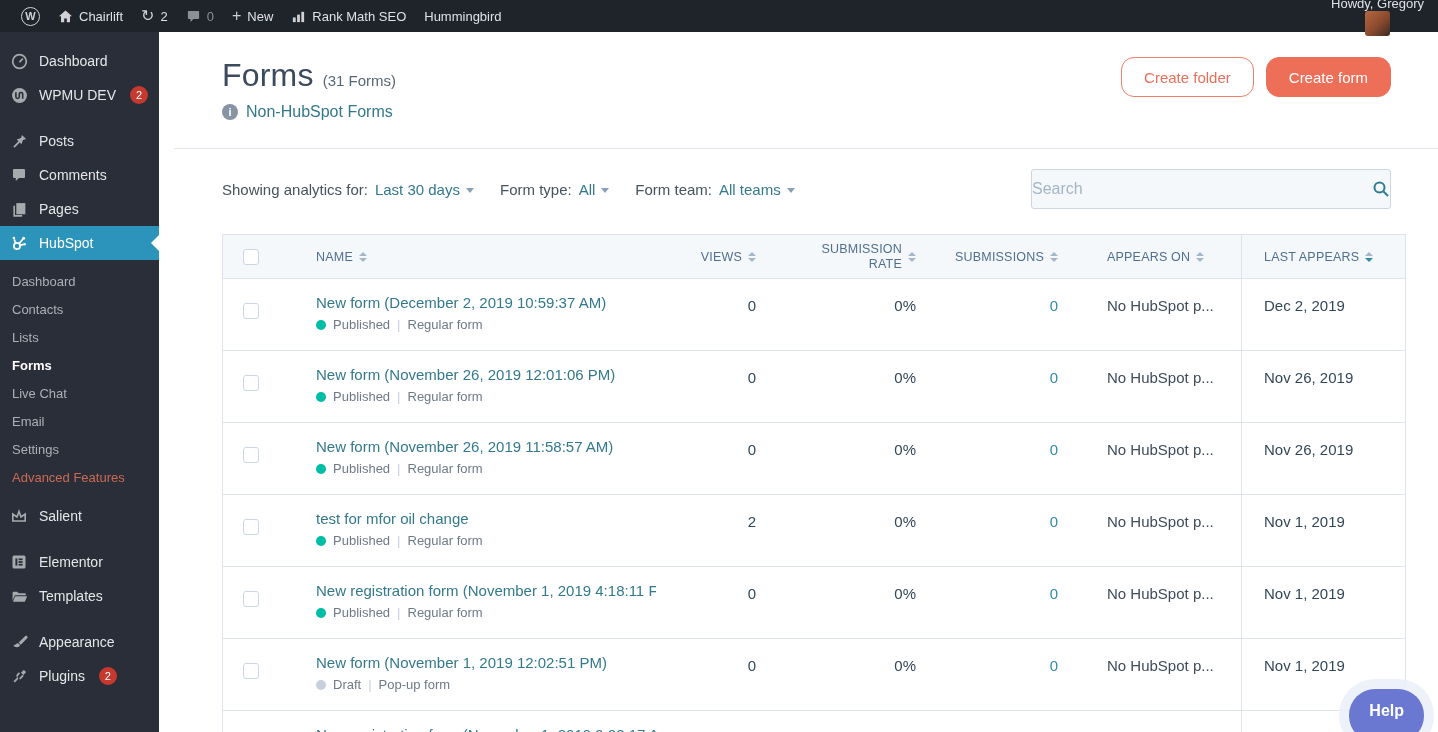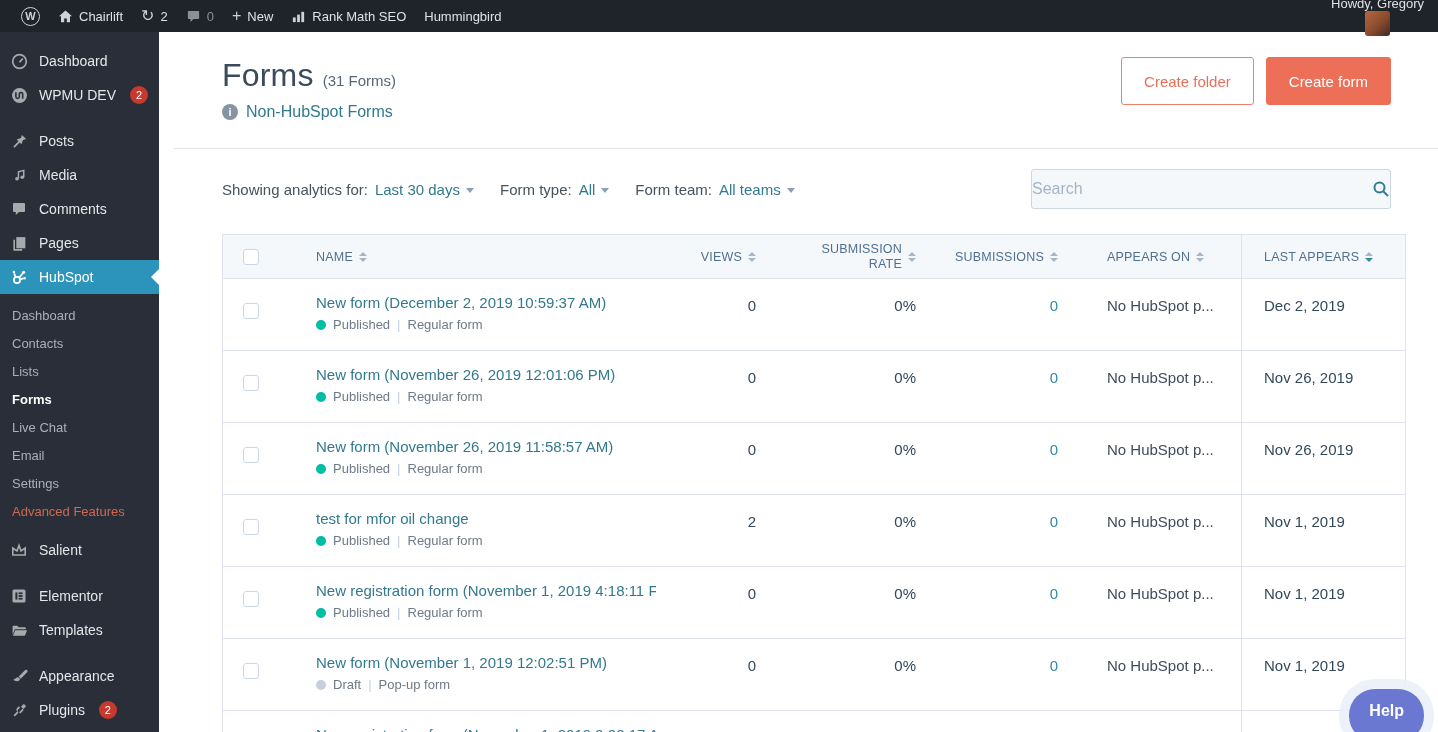--- a/index.html
+++ b/index.html
@@ -46,21 +46,21 @@
   .page-head { padding:25px 47px 0 48px; display:flex; justify-content:space-between; align-items:flex-start; }
   .title-wrap { }
   .title-line { display:flex; align-items:baseline; gap:9px; }
   h1.page-title { font-size:32px; font-weight:300; color:#3b4a5c; letter-spacing:.2px; }
   .form-count { font-size:15px; color:#56677a; }
   .nh-link-row { display:flex; align-items:center; gap:8px; margin-top:9px; }
   .info-dot { width:16px; height:16px; border-radius:50%; background:#8794a3; color:#fff;
     font-size:11px; display:flex; align-items:center; justify-content:center; font-weight:bold; }
   .nh-link { color:#33798e; font-size:16px; text-decoration:none; cursor:pointer; }
   .head-buttons { display:flex; gap:12px; }
-  .btn { height:48px; border-radius:3px; font-size:15px; padding:0 22px; cursor:pointer;
+  .btn { height:40px; border-radius:13px; font-size:15px; padding:0 22px; cursor:pointer;
     font-family:inherit; }
   .btn-outline { background:#fff; border:1px solid #ee8168; color:#e8705a; }
   .btn-solid { background:#ee6f57; border:1px solid #ee6f57; color:#fff; }
 
   .head-divider { border-bottom:1px solid #e2e6ec; margin-top:27px; }
 
   .filter-bar { margin-top:20px; padding:0 47px 0 48px; display:flex; justify-content:space-between; align-items:center; }
   .filters { display:flex; align-items:center; gap:26px; font-size:15px; color:#45535e; }
   .filter { display:flex; align-items:center; gap:7px; }
   .dd { color:#33798e; cursor:pointer; display:flex; align-items:center; gap:6px; }
@@ -181,30 +181,20 @@
     <div class="menu-item">
       <span class="mi-icon">
           <svg width="17" height="17" viewBox="0 0 16 16">
             <path d="M10.3 1.8 L14.2 5.7 L11.3 6.6 L9.8 10.6 L8.2 9 L3.4 13.8 L2.2 12.6 L7 7.8 L5.4 6.2 L9.4 4.7 Z" fill="#a7aaad"></path>
           </svg>
         </span>
       <span>Posts</span>
     </div>
     <div class="menu-item">
       <span class="mi-icon">
-          <svg width="17" height="17" viewBox="0 0 16 16">
-            <circle cx="5.6" cy="11" r="1.7" fill="#a7aaad"></circle>
-            <circle cx="10.6" cy="9.6" r="1.7" fill="#a7aaad"></circle>
-            <path d="M7 11 V4.6 L12 3.2 V9.6" stroke="#a7aaad" stroke-width="1.4" fill="none"></path>
-          </svg>
-        </span>
-      <span>Media</span>
-    </div>
-    <div class="menu-item">
-      <span class="mi-icon">
           <svg width="16" height="16" viewBox="0 0 16 16">
             <path d="M2 3 C2 2.5 2.5 2 3 2 H13 C13.5 2 14 2.5 14 3 V10 C14 10.5 13.5 11 13 11 H8 L4.8 14 V11 H3 C2.5 11 2 10.5 2 10 Z" fill="#a7aaad"></path>
           </svg>
         </span>
       <span>Comments</span>
     </div>
     <div class="menu-item">
       <span class="mi-icon">
           <svg width="17" height="17" viewBox="0 0 16 16">
             <rect x="5" y="2" width="8.5" height="10.5" fill="#a7aaad"></rect>

